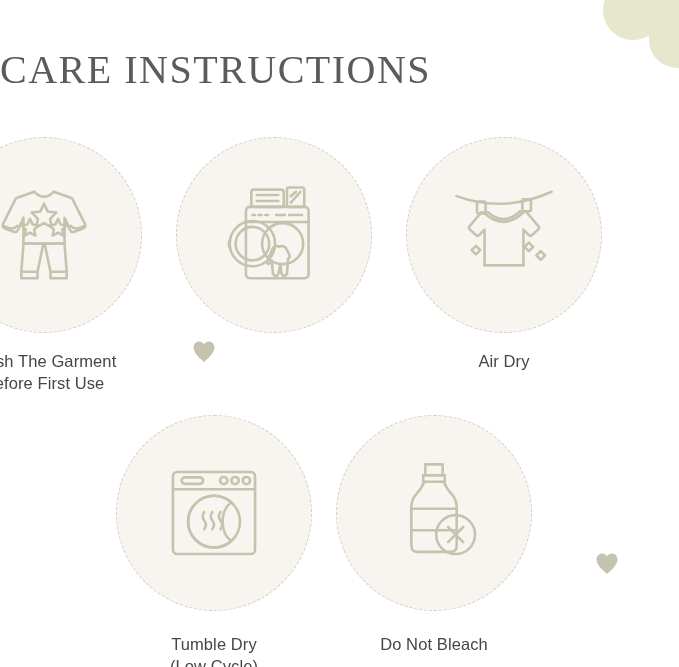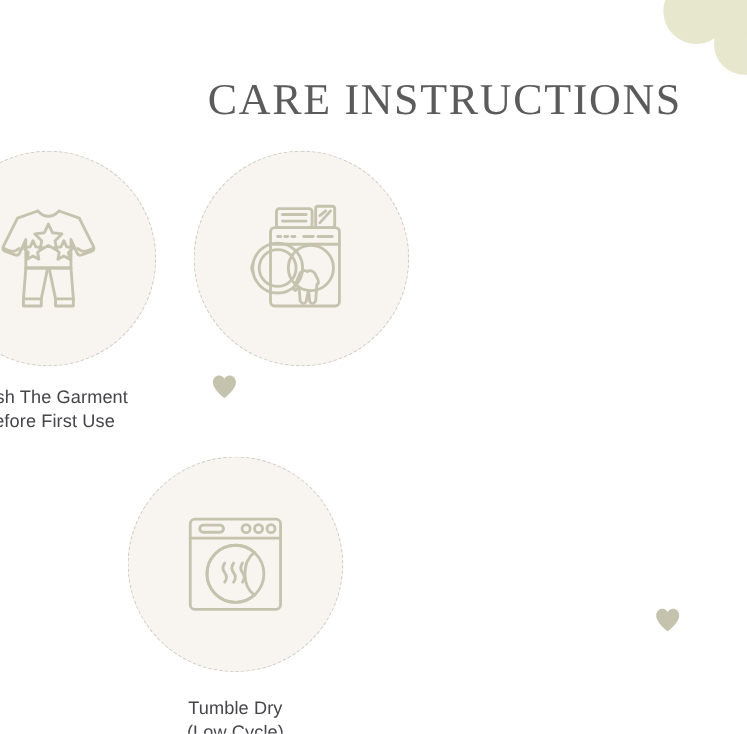--- a/index.html
+++ b/index.html
@@ -25,28 +25,27 @@
     height: 132px;
     pointer-events: none;
   }
 
   
   .title {
     position: absolute;
     top: 46px;
     left: 0;
     width: 620px;
-    text-align: right;
+    text-align: left;
     font-family: "Liberation Serif", "DejaVu Serif", serif;
     font-size: 40px;
     letter-spacing: 1.5px;
     color: #5b5b5b;
     font-weight: 400;
     white-space: nowrap;
-    margin-top: 21px;
   }
 
   
   .row {
     position: absolute;
     display: flex;
     align-items: flex-start;
   }
   .row-top {
     top: 137px;
@@ -183,20 +182,43 @@
         <circle cx="30" cy="58" r="15.5"></circle>
         <path d="M9.4 54 q-2.5 4 0 8"></path>
 
         <circle cx="58" cy="58" r="19"></circle>
 
         <path d="M49 62 q3 -3 6 -1 q3 -2 6 1 l3 6 q1 3 -1 4 l-1 14 q-3 4 -5 0 l-1 -9 l-2 9 q-2 4 -5 0 l-1 -12 l-3 3 q-2 -1 -1 -3 Z"></path>
       </svg>
     </div>
   </div>
 
+  <div class="care-item">
+    <div class="icon-circle">
+      <svg viewBox="0 0 100 100" fill="none" stroke="#c5c3ae" stroke-width="2.4" stroke-linecap="round" stroke-linejoin="round">
+
+        <path d="M6 14 q44 16 88 -4"></path>
+
+        <rect x="25" y="19" width="8" height="11" rx="1.5"></rect>
+        <rect x="67" y="17" width="8" height="11" rx="1.5"></rect>
+
+        <path d="M29 29 L18 42 q-1 1.5 0.5 3 L24 50 q1.5 1.5 3 0 L32 45 L32 78 L68 78 L68 45 L73 50 q1.5 1.5 3 0 L81.5 45 q1.5 -1.5 0.5 -3 L71 29"></path>
+
+        <path d="M31 29 q19 18 38 -1"></path>
+        <path d="M35 29 q15 13 30 -1"></path>
+
+        <path d="M32 78 L68 78"></path>
+
+        <path d="M24 60 l4 4 -4 4 -4 -4 Z"></path>
+        <path d="M73 57 l4 4 -4 4 -4 -4 Z"></path>
+        <path d="M84 65 l4 4 -4 4 -4 -4 Z"></path>
+      </svg>
+    </div>
+    <div class="care-label">Air Dry</div>
+  </div>
 
 </div>
 
 <div class="row row-bottom">
 
   <div class="care-item">
     <div class="icon-circle">
       <svg viewBox="0 0 100 100" fill="none" stroke="#c5c3ae" stroke-width="2.4" stroke-linecap="round" stroke-linejoin="round">
 
         <rect x="12" y="12" width="76" height="76" rx="4"></rect>
@@ -213,20 +235,41 @@
 
         <path d="M41 49 q-3 4 0 8 q3 4 0 8"></path>
         <path d="M48.5 49 q-3 4 0 8 q3 4 0 8"></path>
         <path d="M56 49 q-3 4 0 8 q3 4 0 8"></path>
       </svg>
     </div>
     <div class="care-label">Tumble Dry
 (Low Cycle)</div>
   </div>
 
+  <div class="care-item">
+    <div class="icon-circle">
+      <svg viewBox="0 0 100 100" fill="none" stroke="#c5c3ae" stroke-width="2.4" stroke-linecap="round" stroke-linejoin="round">
+
+        <path d="M42 5 h16 v10 h-16 Z"></path>
+
+        <path d="M40 15 h20 v6 h-20 Z"></path>
+
+        <path d="M41 21 q-3 7 -7 11 q-5 5 -5 13 L29 80 q0 6 6 6 h30 q6 0 6 -6 L71 45 q0 -8 -5 -13 q-4 -4 -7 -11"></path>
+
+        <path d="M29 46 L71 46"></path>
+        <path d="M29 66 L71 66"></path>
+
+        <circle cx="70" cy="70" r="18"></circle>
+
+        <path d="M63 63 L77 77"></path>
+        <path d="M77 63 L63 77"></path>
+      </svg>
+    </div>
+    <div class="care-label">Do Not Bleach</div>
+  </div>
 
 </div>
 
 <svg class="heart heart-mid" viewBox="0 0 24 24">
   <path d="M12 22 C12 22 1.5 14.2 1.5 7.6 C1.5 3.6 4.4 1.4 7.2 1.4 C9.4 1.4 11.1 2.8 12 4.4 C12.9 2.8 14.6 1.4 16.8 1.4 C19.6 1.4 22.5 3.6 22.5 7.6 C22.5 14.2 12 22 12 22 Z" fill="#c5c3ae"></path>
 </svg>
 
 <svg class="heart heart-right" viewBox="0 0 24 24">
   <path d="M12 22 C12 22 1.5 14.2 1.5 7.6 C1.5 3.6 4.4 1.4 7.2 1.4 C9.4 1.4 11.1 2.8 12 4.4 C12.9 2.8 14.6 1.4 16.8 1.4 C19.6 1.4 22.5 3.6 22.5 7.6 C22.5 14.2 12 22 12 22 Z" fill="#c5c3ae"></path>
 </svg>

